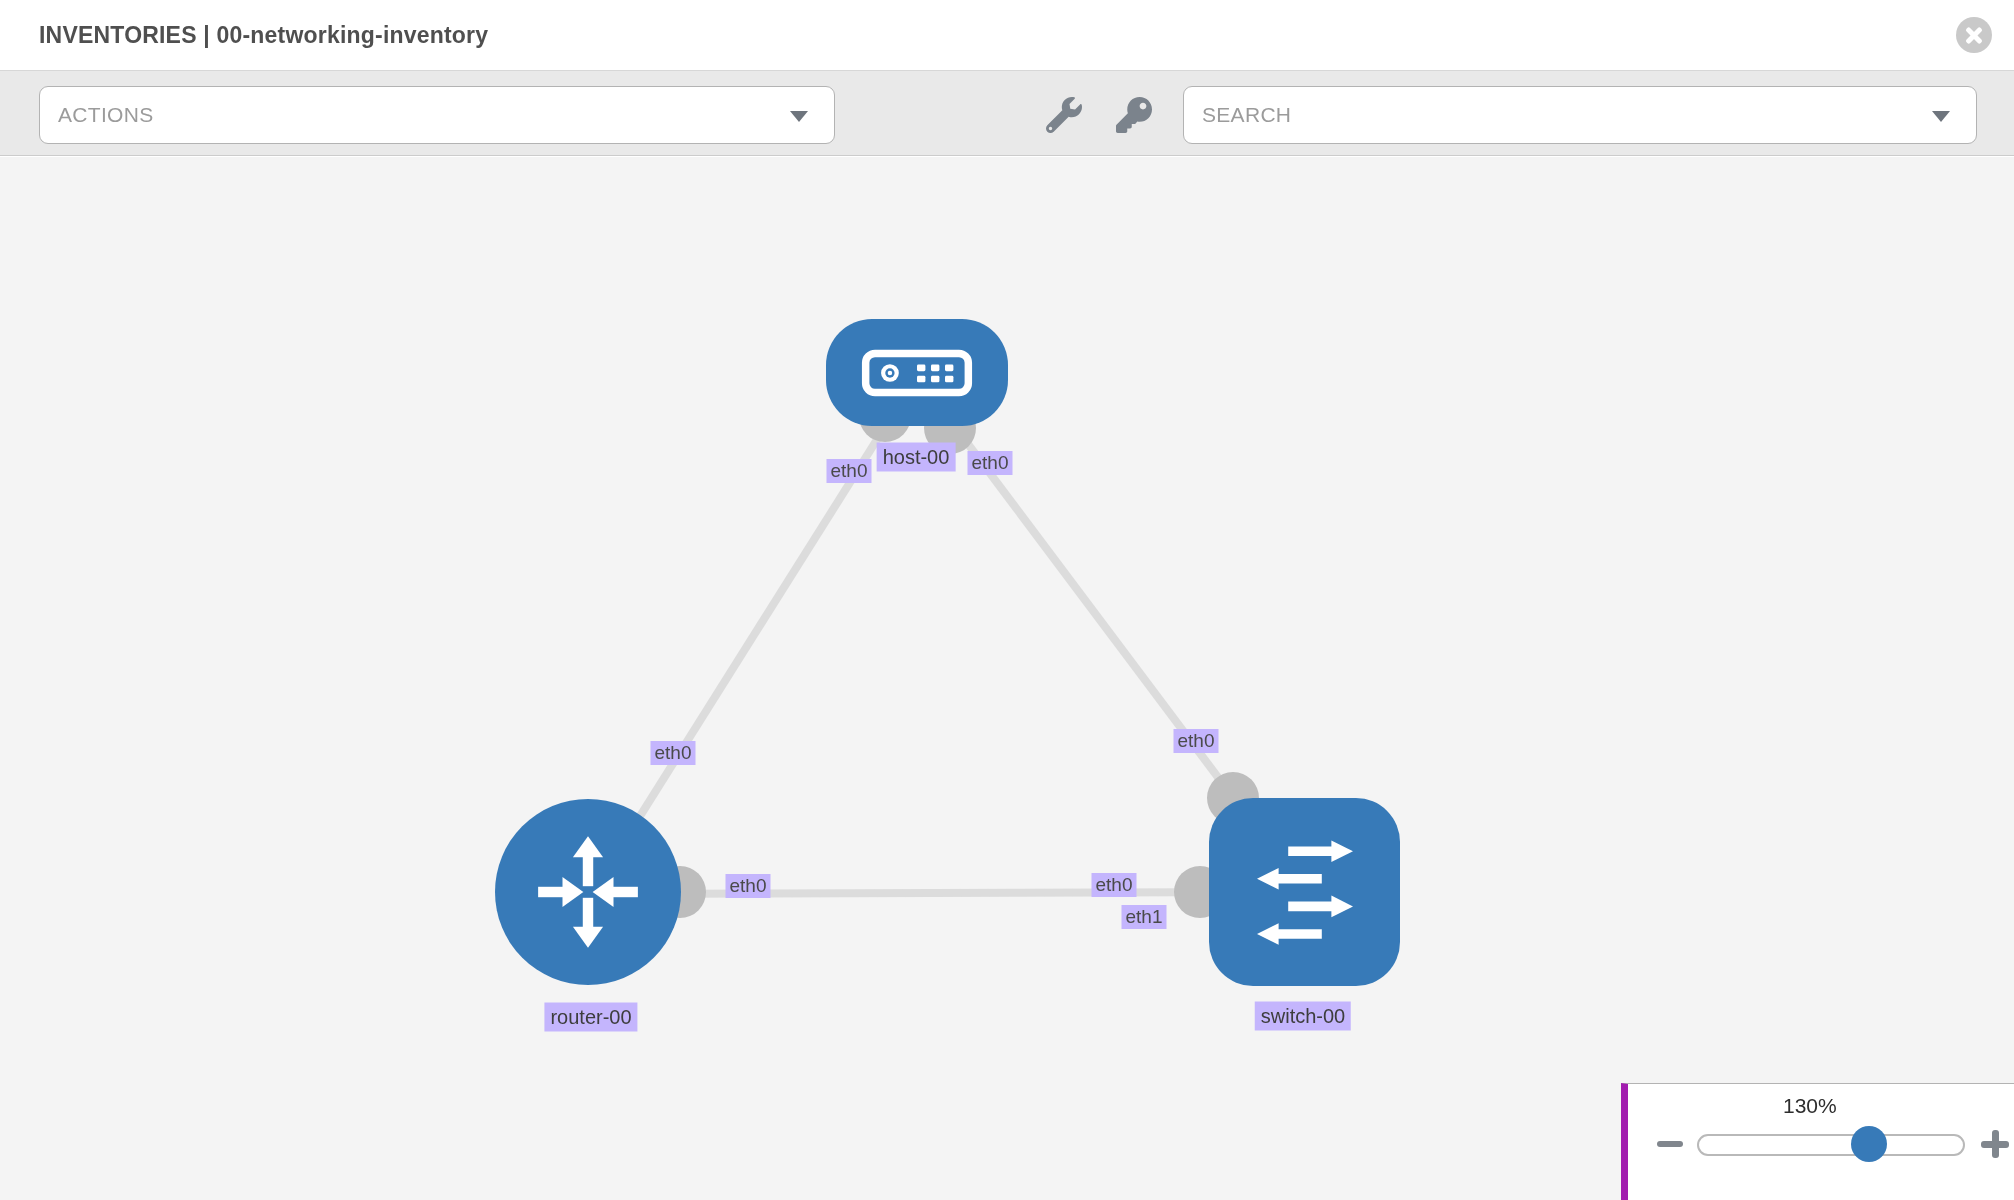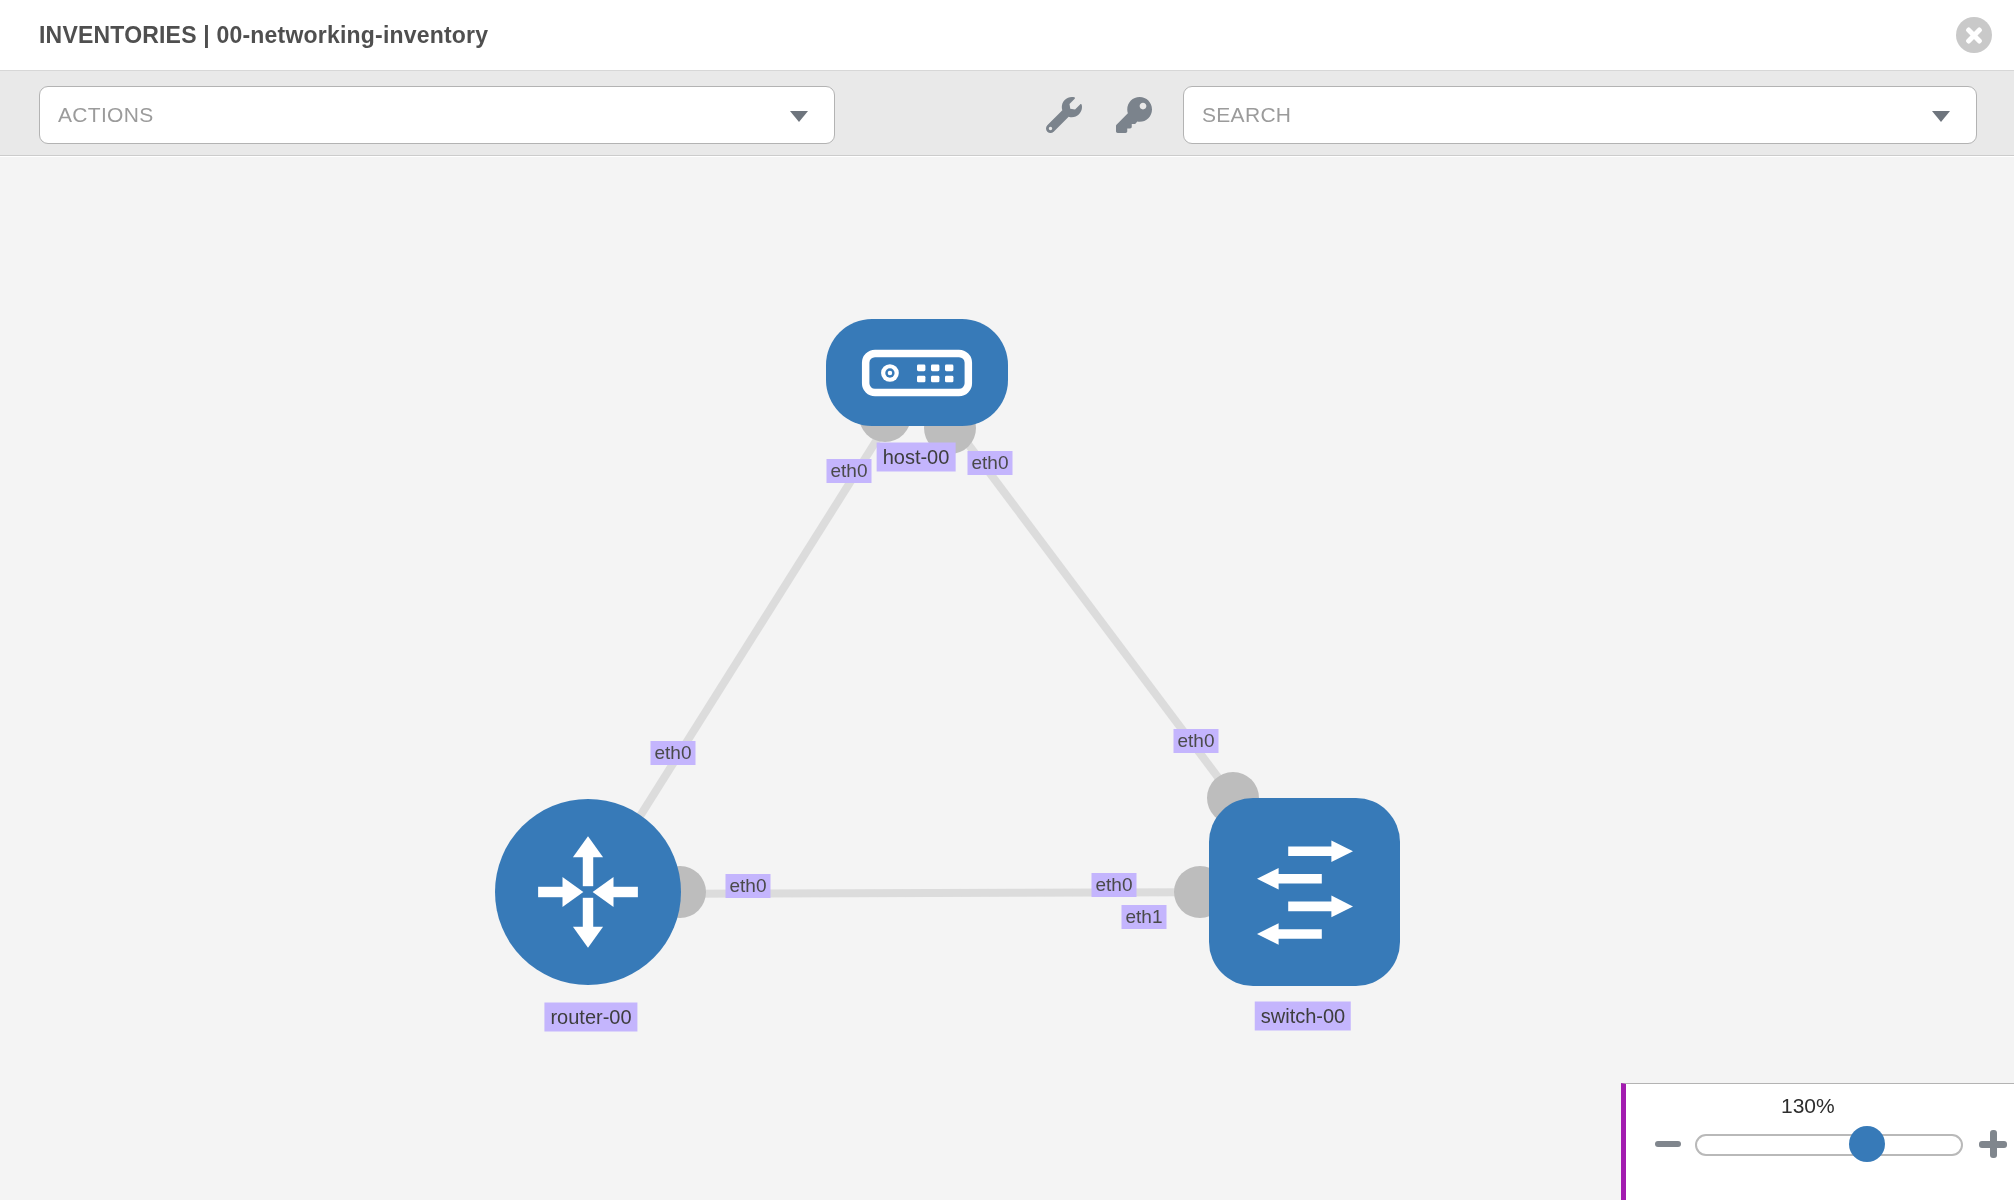--- a/index.html
+++ b/index.html
@@ -67,21 +67,21 @@
   .graph-label {
     position: absolute; transform: translate(-50%, -50%);
     background: #c4b5fd; color: #4a4a4a; white-space: nowrap;
   }
   .node-label { font-size: 20px; padding: 3px 6px; color: #3d3d3d; }
   .iface-label { font-size: 19px; padding: 1px 4px; }
 
   
   .zoom-panel {
     position: absolute; left: 1621px; top: 926px; right: 0; bottom: 0;
-    background: #ffffff; border-top: 1px solid #b3b3b3; border-left: 5px solid #a21caf;
+    background: #ffffff; border-top: 1px solid #b3b3b3; border-left: 7px solid #a21caf;
   }
   .zoom-level {
     position: absolute; left: 155px; top: 10px; font-size: 21px; color: #2e2e2e;
   }
   .zoom-minus {
     position: absolute; left: 29px; top: 57px; width: 26px; height: 6px;
     background: #80868d; border-radius: 3px; cursor: pointer;
   }
   .zoom-plus { position: absolute; left: 353px; top: 46px; width: 28px; height: 28px; cursor: pointer; }
   .zoom-plus .h { position: absolute; left: 0; top: 11px; width: 28px; height: 7px; background: #80868d; border-radius: 3px; }

